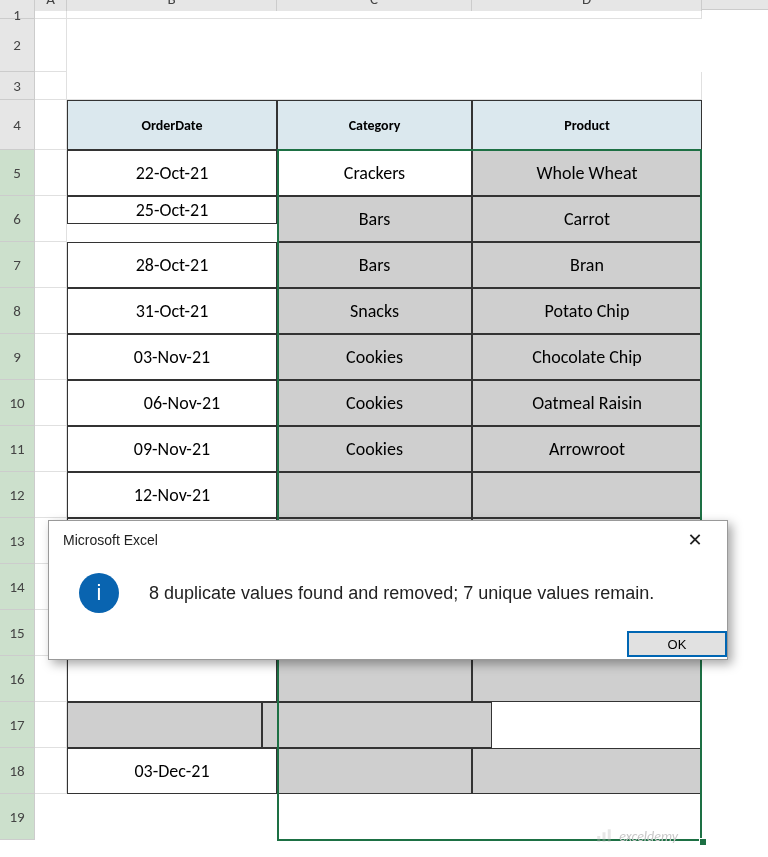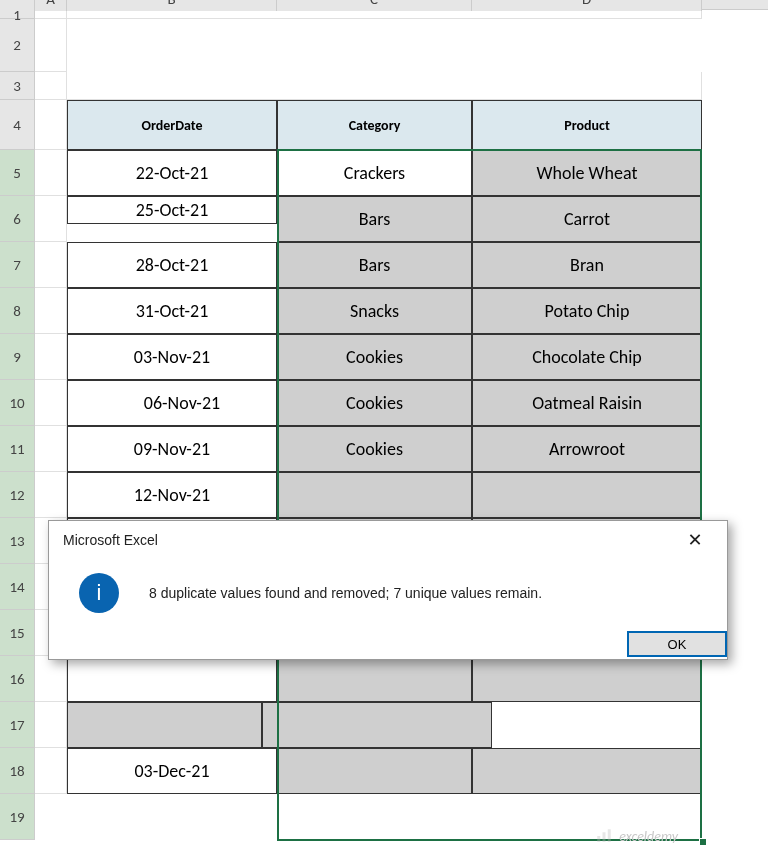--- a/index.html
+++ b/index.html
@@ -146,21 +146,21 @@
     background: #0964b0;
     color: #fff;
     display: flex;
     align-items: center;
     justify-content: center;
     font-size: 22px;
     font-family: "Segoe UI", Arial, sans-serif;
     flex-shrink: 0;
   }
   .dialog-msg {
-    font-size: 14px;
+    font-size: 18px;
     color: #222;
   }
   .dialog-buttons {
     display: flex;
     justify-content: flex-end;
     padding: 4px 0 2px 0;
   }
   .ok-btn {
     width: 100px;
     height: 26px;

